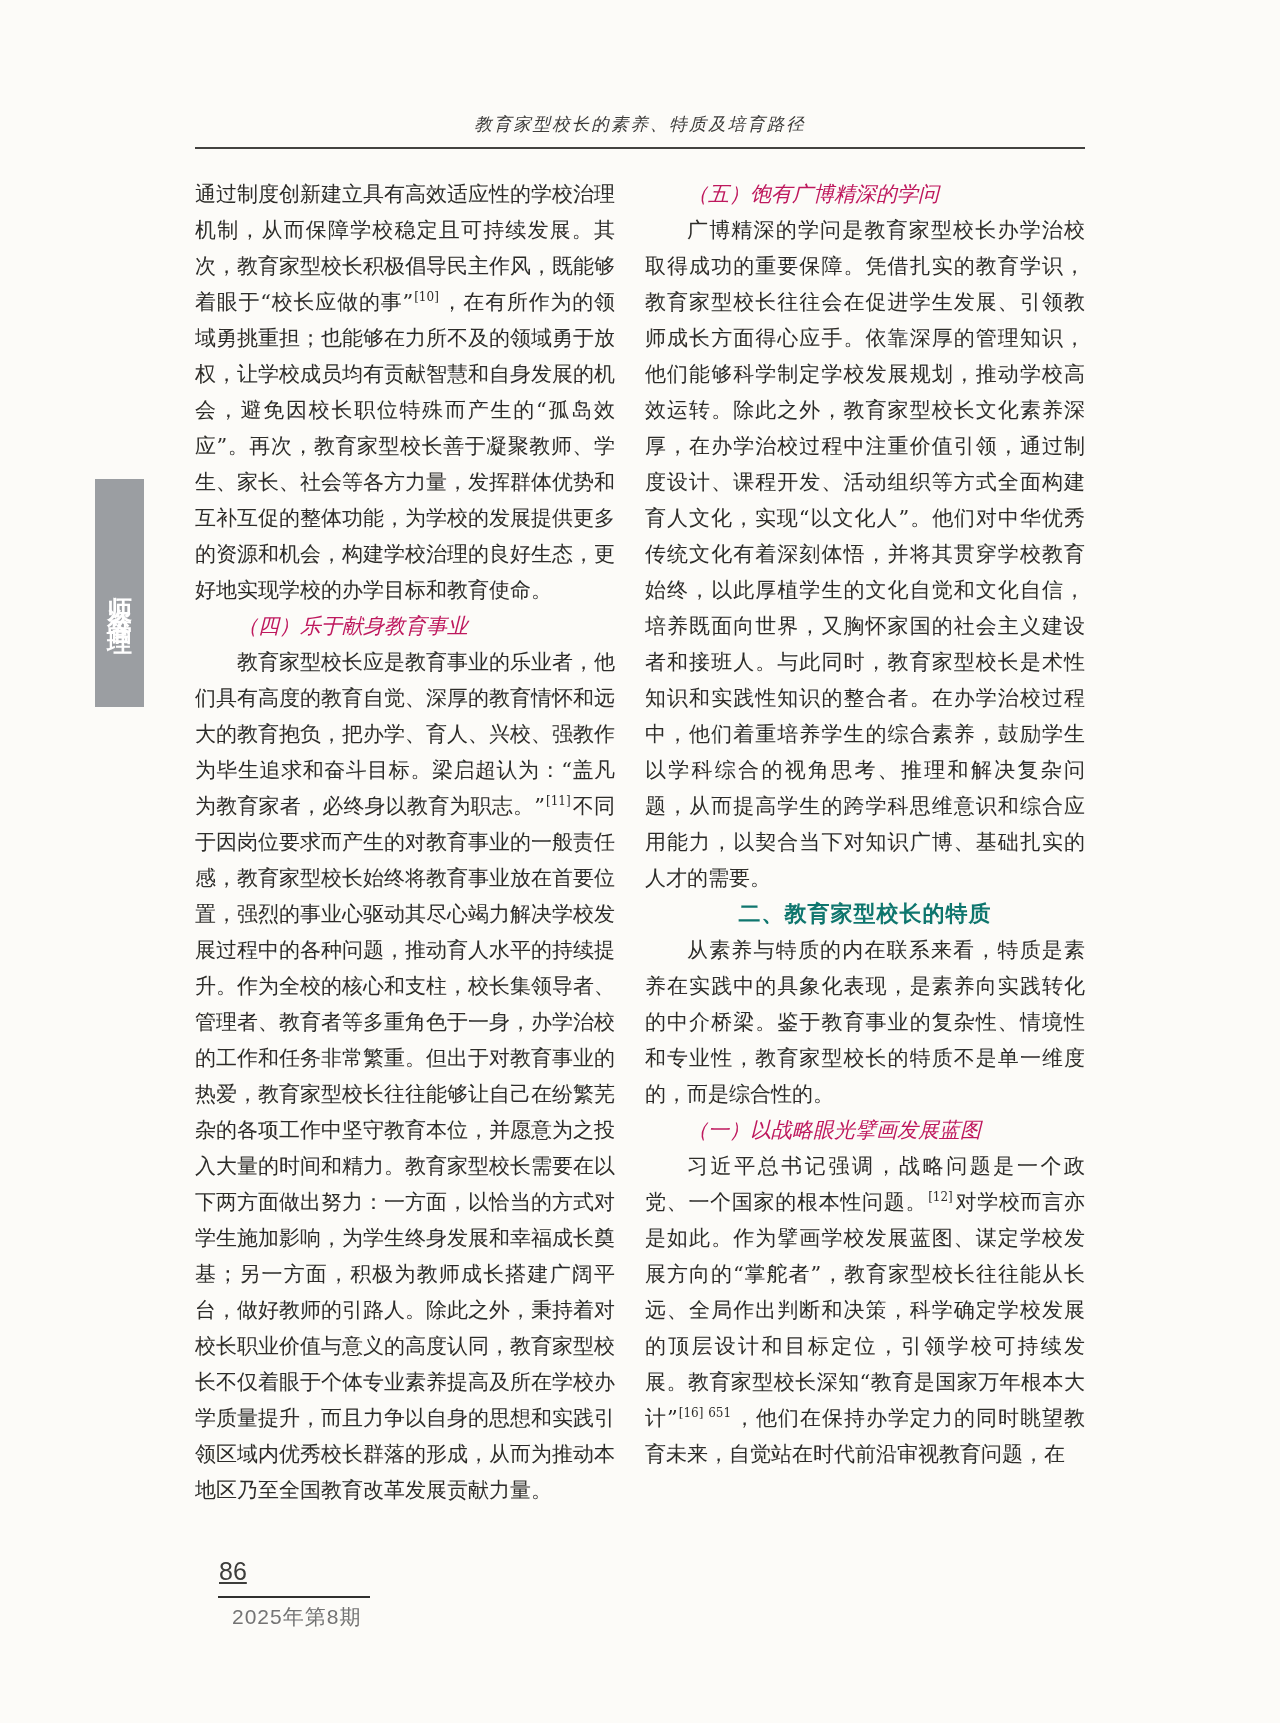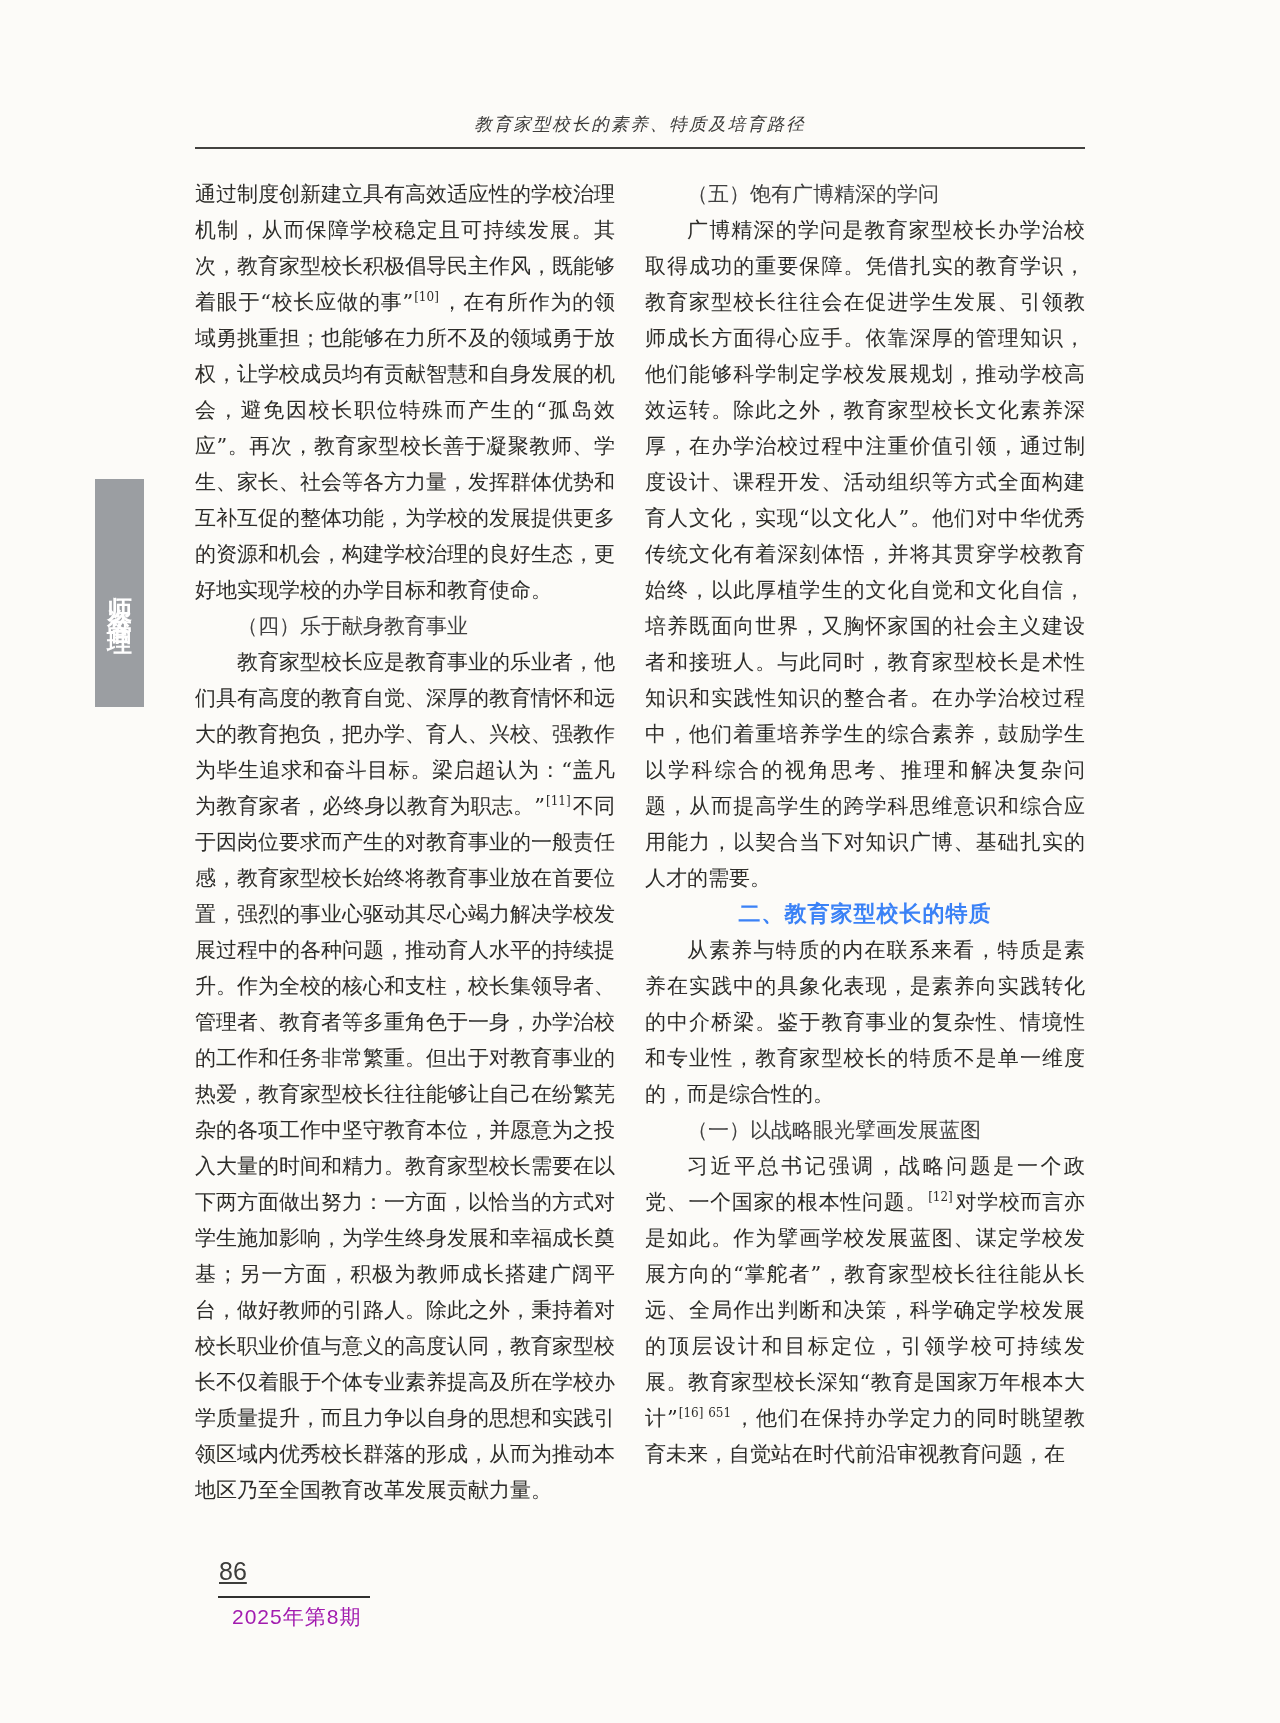--- a/index.html
+++ b/index.html
@@ -36,40 +36,40 @@
 
   
   .col {
     position:absolute; top:176px; font-size:21px; line-height:36px;
     color:#2d2c29; text-align:justify;
   }
   .col-left  { left:195px; width:420px; }
   .col-right { left:645px; width:440px; }
   .col p { margin:0; }
   .indent { text-indent:2em; }
-  .sub-heading { text-indent:2em; color:#404040; }
+  .sub-heading { text-indent:2em; font-style:italic; color:#be185d; }
   .section-heading {
     text-align:center; text-indent:0; font-weight:700; font-size:22px;
     letter-spacing:1px; margin:17px 0 15px;
-    font-family:"Liberation Sans", sans-serif; color:#3b82f6;
+    font-family:"Liberation Sans", sans-serif; color:#0f766e;
   }
   sup { font-size:12px; line-height:0; vertical-align:super; margin:0 2px 0 1px; }
 
   
   .page-number {
     position:absolute; left:219px; top:1557px; font-size:25px; color:#3d3d3b;
     font-family:"Liberation Sans", sans-serif;
     text-decoration:underline;
   }
   .footer-rule {
     position:absolute; left:218px; top:1596px; width:152px; height:2px;
     background:#30302e;
   }
   .issue {
-    position:absolute; left:232px; top:1603px; font-size:21px; color:#a21caf;
+    position:absolute; left:232px; top:1603px; font-size:21px; color:#737373;
     font-family:"Liberation Sans", sans-serif; letter-spacing:1px;
   }
 </style>
 </head>
 <body>
 
 <div class="page">
 
   <div class="header-title">教育家型校长的素养、特质及培育路径</div>
   <div class="header-rule"></div>

